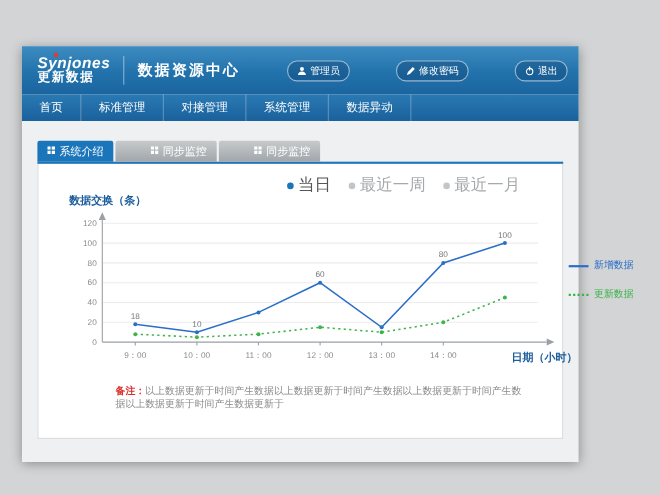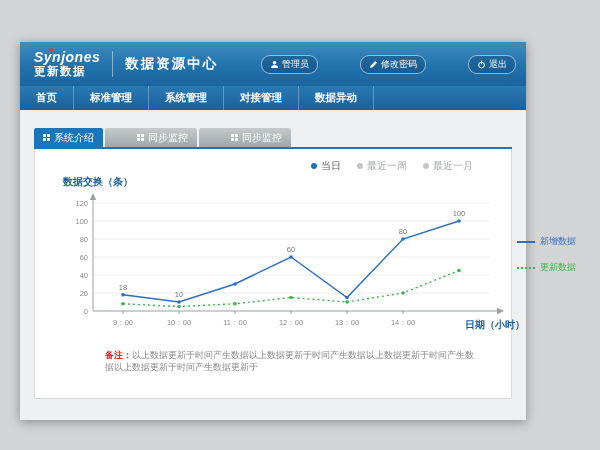--- a/index.html
+++ b/index.html
@@ -29,41 +29,41 @@
   .header-actions { margin-left:auto; display:flex; gap:6px; }
   .hbtn {
     display:flex; align-items:center; gap:3px; color:#fff; font-size:9px;
     border:1px solid rgba(255,255,255,.55); border-radius:9px;
     padding:2px 8px; background:rgba(8,52,92,.28); cursor:pointer; white-space:nowrap;margin-left:36px;
   }
   .hbtn svg { display:block; }
   
   .nav { height:24px; display:flex; align-items:stretch; background:linear-gradient(180deg,#2a79b2,#19619d); }
   .nav-item {
-    color:#fff; font-size:10.5px; font-weight:bold; padding:0 16px;
+    color:#fff; font-size:10.5px; font-weight:normal; padding:0 16px;
     display:flex; align-items:center; border-right:1px solid rgba(255,255,255,.28);
     cursor:pointer;
   }
   
   .content { position:relative; height:310px; padding-top:18px; }
   .tabs { display:flex; gap:2px; margin-left:14px; }
   .tab {
     height:19px; display:flex; align-items:center; gap:4px; padding:0 9px;
     font-size:10px; color:#fff; border-radius:2px 2px 0 0; cursor:pointer;
   }
   .tab.active { background:#1b75ba;text-align:center; }
   .tab.inactive { background:linear-gradient(180deg,#c6cacc,#a0a6aa);padding-left:32px; }
   .tab-rule { height:2px; background:#1b75ba; margin:0 14px; }
   .panel {
     margin:0 14px; height:250px; background:#fff;
     border:1px solid #d9dbdc; border-top:none; position:relative;
   }
   
   .filters { position:absolute; top:10px; right:38px; display:flex; gap:16px; }
-  .filter { display:flex; align-items:center; gap:4px; font-size:10px; color:#a6a9ac; cursor:pointer; }
+  .filter { display:flex; align-items:center; gap:4px; font-size:15px; color:#a6a9ac; cursor:pointer; }
   .filter .dot { width:6px; height:6px; border-radius:50%; background:#c3c6c9; }
   .filter.active { color:#555; }
   .filter.active .dot { background:#1b75ba; }
   .ylabel { position:absolute; top:26px; left:28px; font-size:10px; font-weight:bold; color:#1c5e9b; }
   .xlabel { position:absolute; top:169px; left:430px; font-size:10px; font-weight:bold; color:#1c5e9b; white-space:nowrap; }
   svg.chart { position:absolute; top:42px; left:24px; }
   svg.chart text { font-family:"Liberation Sans", sans-serif; }
   
   .series-legend { position:absolute; left:482px; top:86px; display:flex; flex-direction:column; gap:13px; }
   .sl-item { display:flex; align-items:center; gap:5px; font-size:9px; cursor:pointer; white-space:nowrap; }
@@ -114,22 +114,22 @@
             </svg>
         </span>
         <span>退出</span>
       </div>
     </div>
   </div>
 
   <div class="nav">
     <div class="nav-item">首页</div>
     <div class="nav-item">标准管理</div>
+    <div class="nav-item">对接管理</div>
     <div class="nav-item">系统管理</div>
-    <div class="nav-item">对接管理</div>
     <div class="nav-item">数据异动</div>
   </div>
 
   <div class="content">
 
     <div class="tabs">
       <div class="tab active">
         <span>
           <svg width="7" height="7" viewBox="0 0 8 8">
               <rect x="0" y="0" width="3.4" height="3.4" fill="#fff"></rect>

